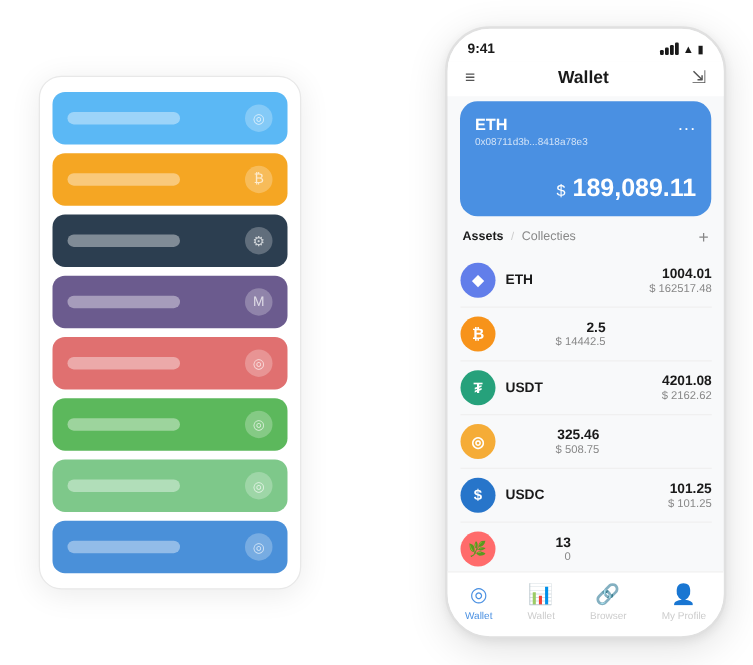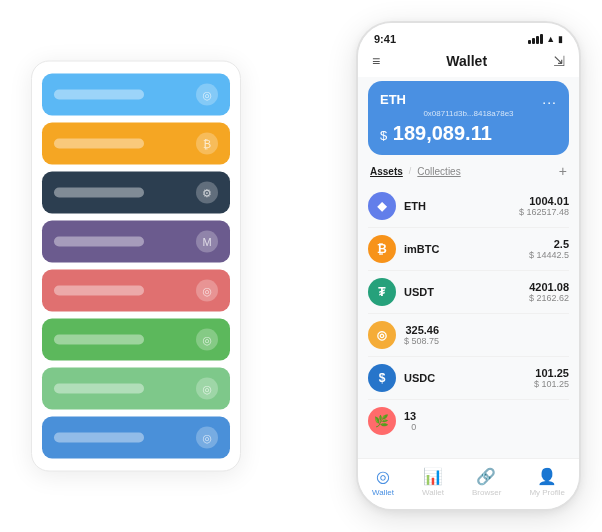--- a/index.html
+++ b/index.html
@@ -192,27 +192,27 @@
     }
 
     .eth-card-dots {
       font-size: 14px;
       letter-spacing: 1px;
     }
 
     .eth-card-address {
       font-size: 8px;
       color: rgba(255,255,255,0.75);
-      margin-bottom: 4px;
-      text-align: center;
+      margin-bottom: 22px;
     }
 
     .eth-card-balance {
       font-size: 20px;
       font-weight: 700;
+      text-align: right;
     }
 
     .eth-card-balance span.dollar {
       font-size: 13px;
       font-weight: 500;
     }
 
     
     .assets-header {
       padding: 0 12px 6px;
@@ -224,21 +224,20 @@
 
     .assets-tabs {
       display: flex;
       gap: 6px;
       align-items: center;
     }
 
     .assets-tab {
       font-size: 10px;
       color: #888;
-      text-decoration: underline;
     }
 
     .assets-tab.active {
       font-size: 10px;
       color: #1a1a1a;
       font-weight: 600;
     }
 
     .assets-divider {
       color: #ccc;
@@ -285,20 +284,21 @@
 
     .asset-name {
       font-size: 11px;
       font-weight: 600;
       color: #1a1a1a;
       flex: 1;
     }
 
     .asset-values {
       text-align: right;
+      margin-left: 40px;
     }
 
     .asset-amount {
       font-size: 11px;
       font-weight: 600;
       color: #1a1a1a;
     }
 
     .asset-usd {
       font-size: 9px;
@@ -456,21 +456,20 @@
         <div class="asset-logo eth-logo" style="color:#fff; font-size:12px; font-weight:bold;">◆</div>
         <span class="asset-name">ETH</span>
         <div class="asset-values">
           <div class="asset-amount">1004.01</div>
           <div class="asset-usd">$ 162517.48</div>
         </div>
       </div>
 
       <div class="asset-item">
         <div class="asset-logo imbtc-logo" style="color:#fff; font-size:12px; font-weight:bold;">₿</div>
-        <span class="asset-name">imBTC</span>
         <div class="asset-values">
           <div class="asset-amount">2.5</div>
           <div class="asset-usd">$ 14442.5</div>
         </div>
       </div>
 
       <div class="asset-item">
         <div class="asset-logo usdt-logo" style="color:#fff; font-size:12px; font-weight:bold;">₮</div>
         <span class="asset-name">USDT</span>
         <div class="asset-values">

